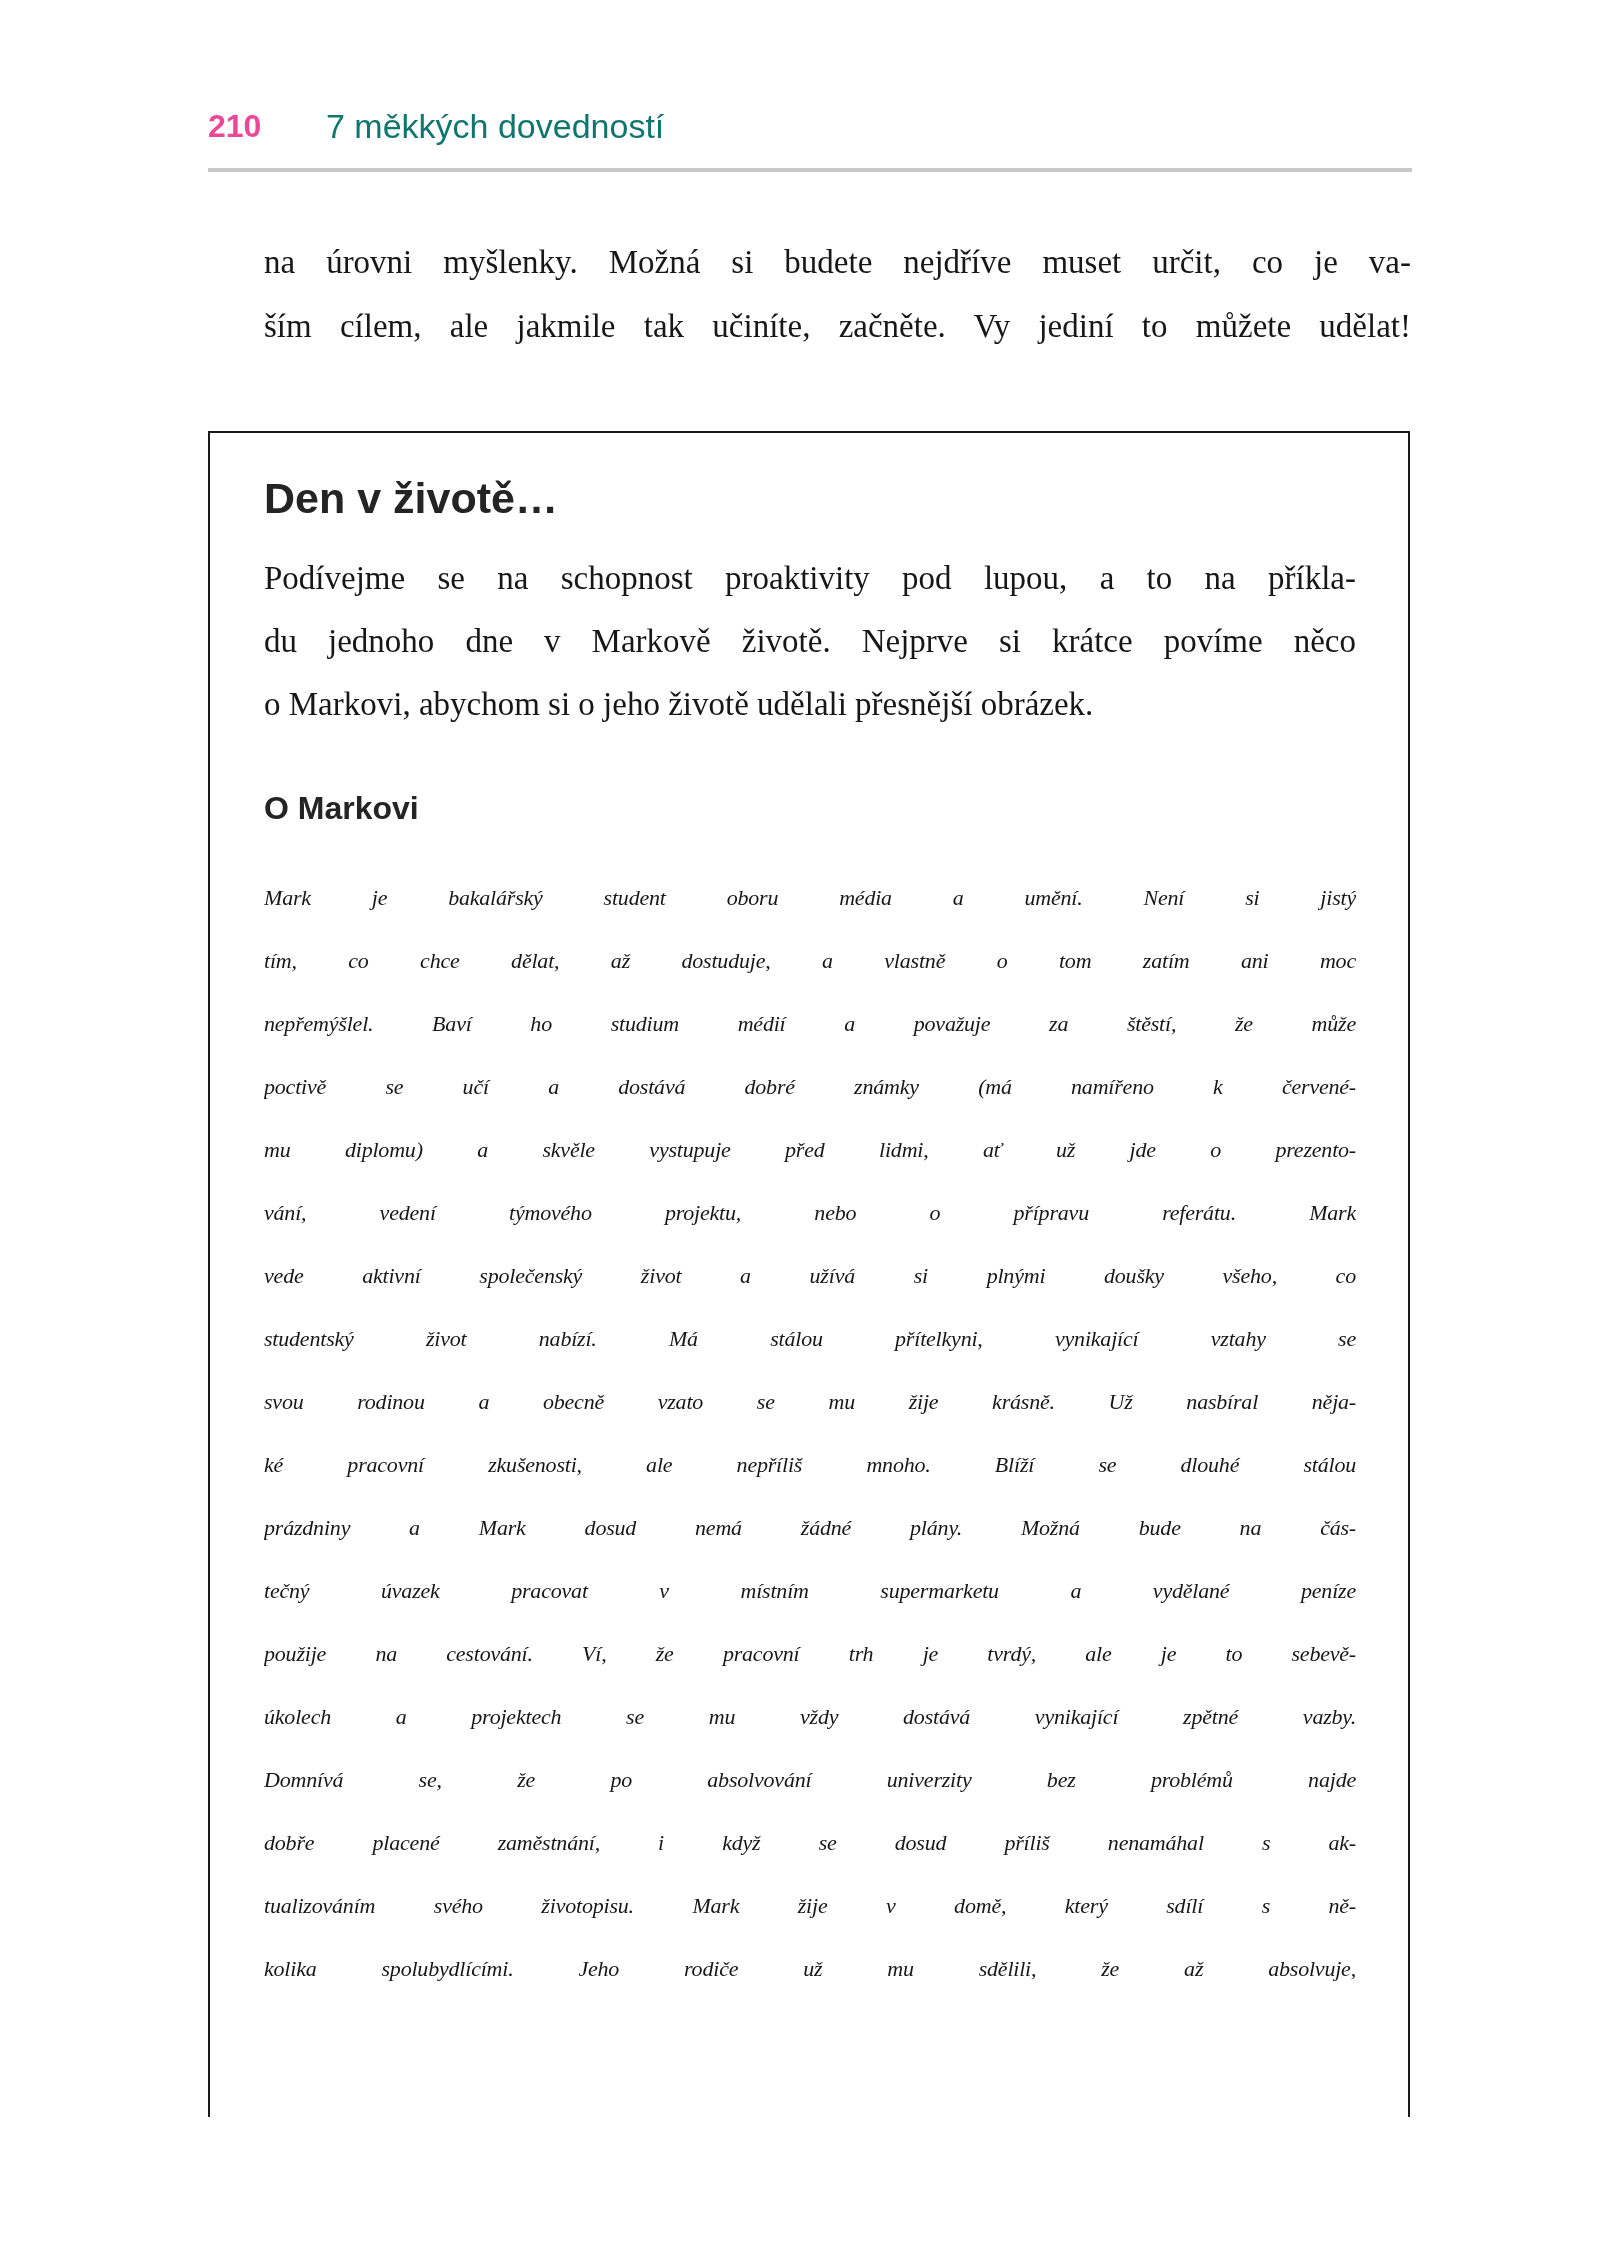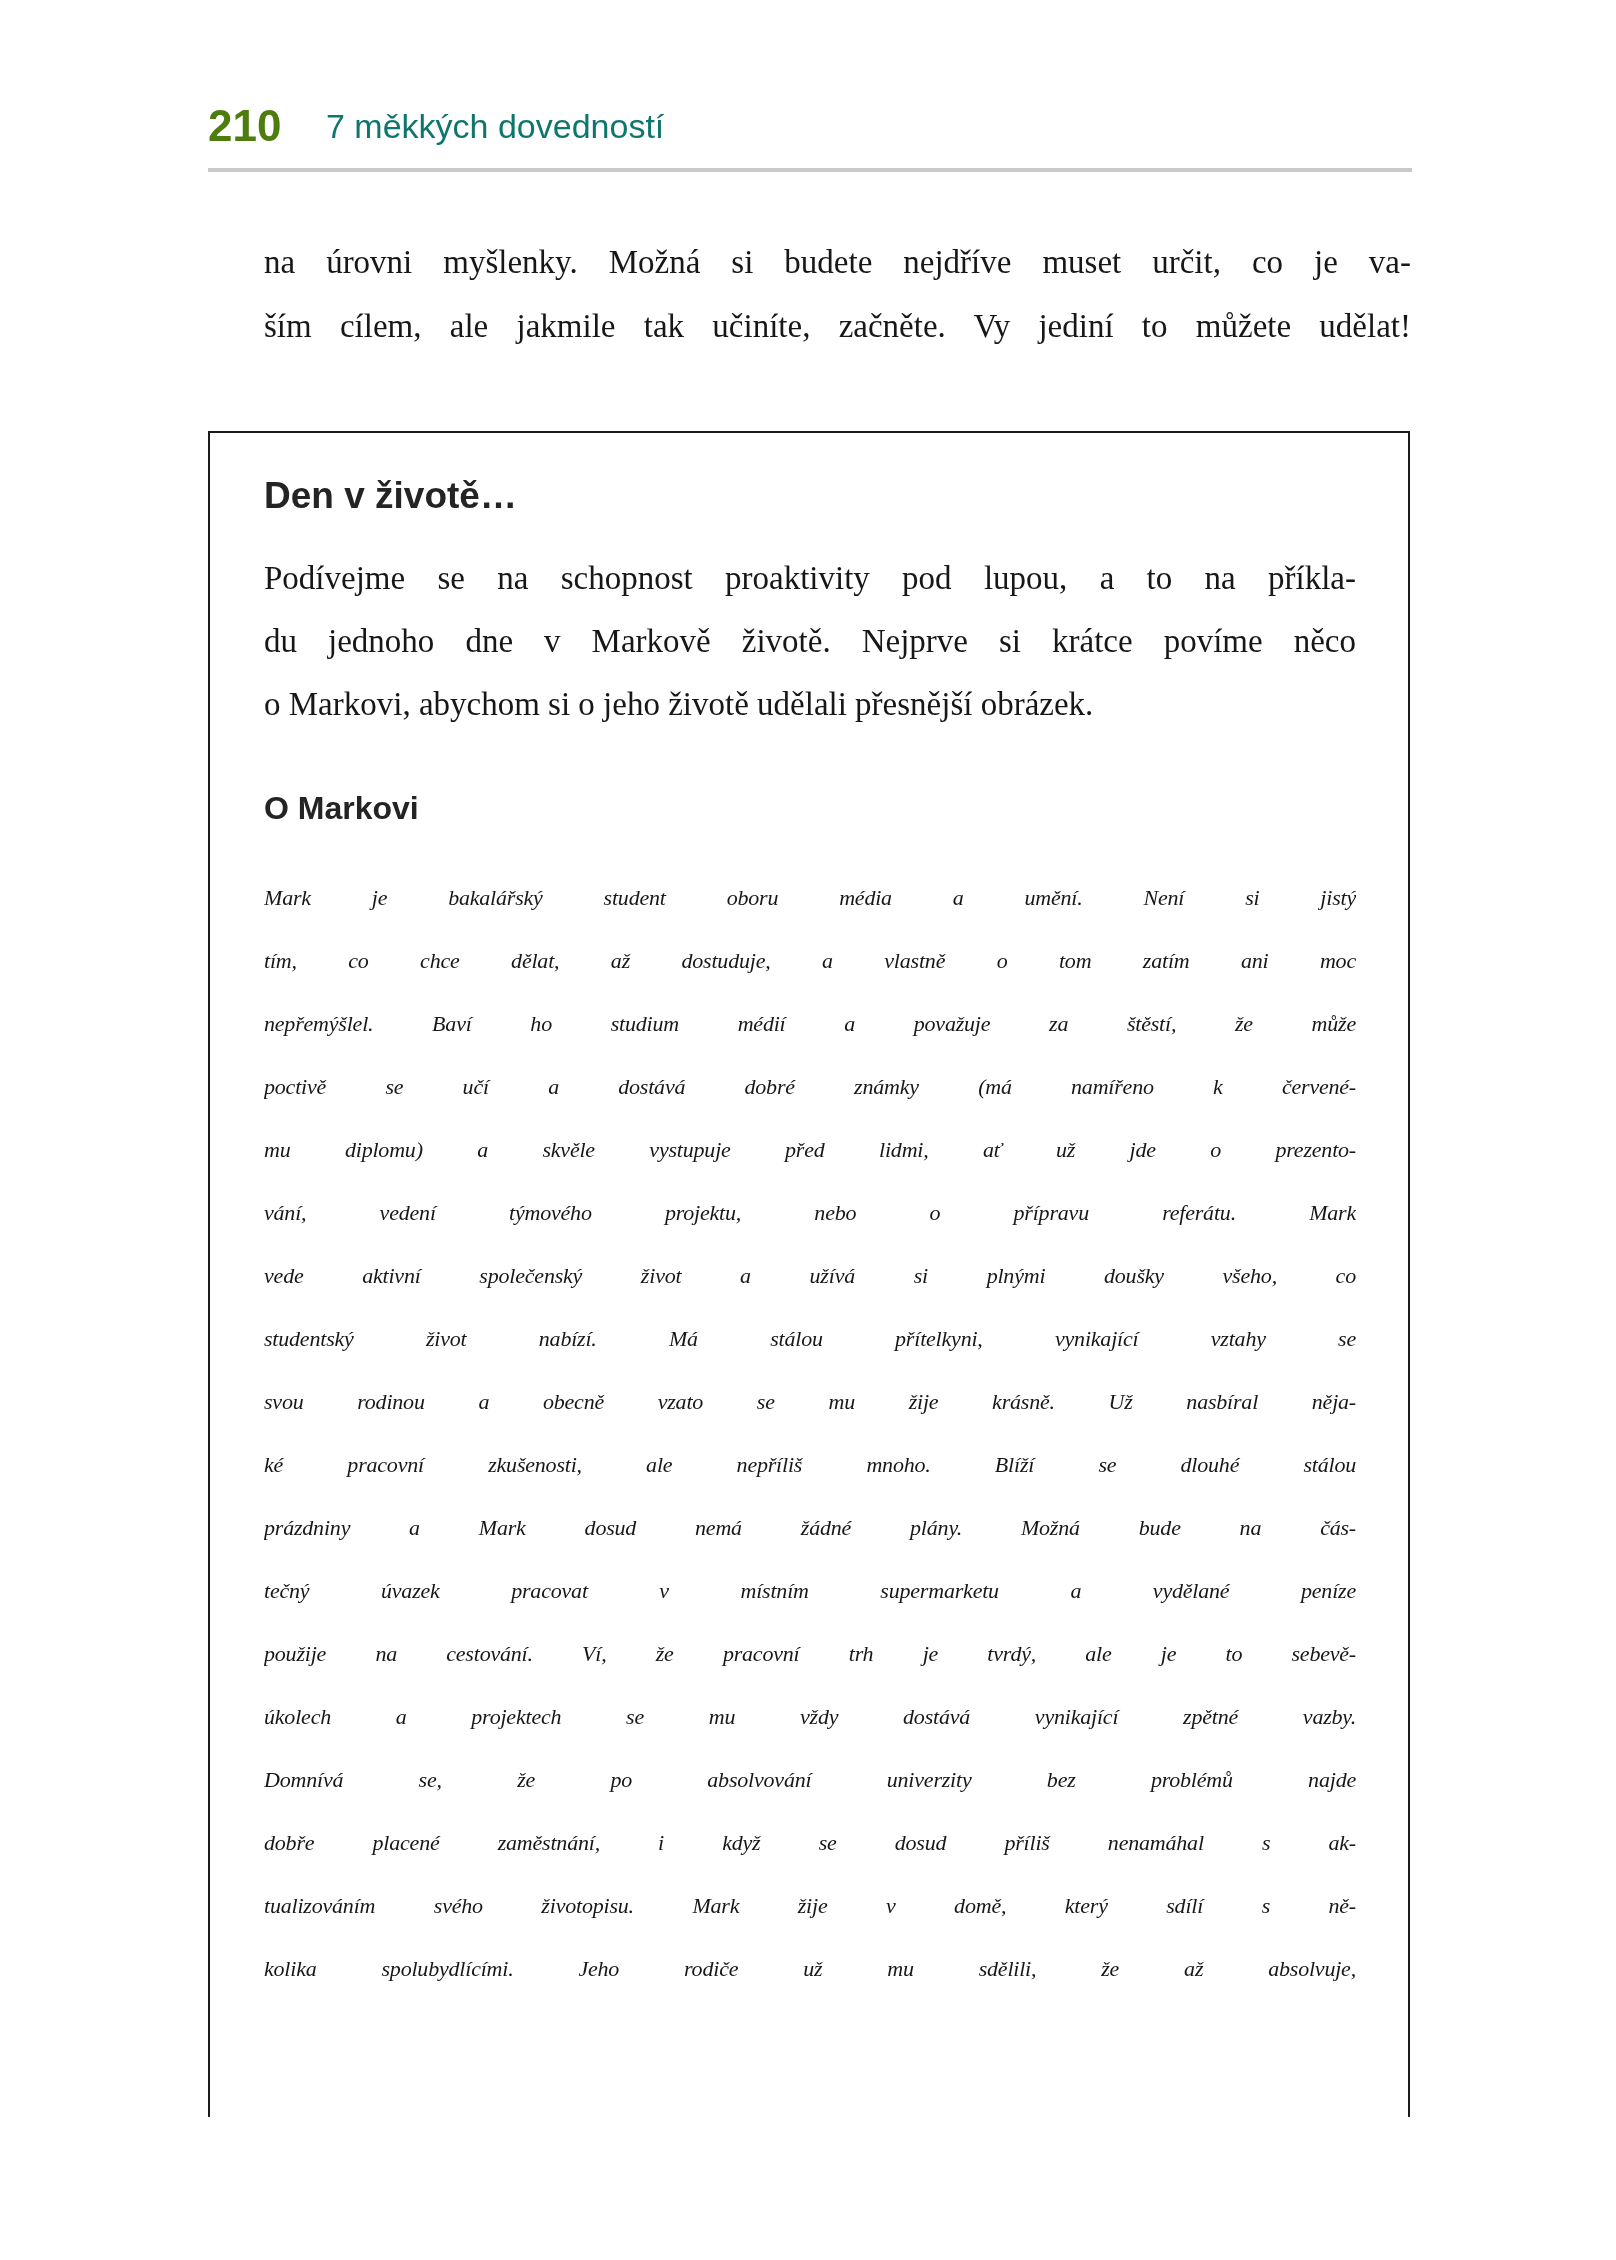--- a/index.html
+++ b/index.html
@@ -16,21 +16,21 @@
     overflow: hidden;
     font-family: "Liberation Serif", serif;
     color: #171717;
   }
 
   
   .running-head { position: absolute; top: 109px; left: 0; width: 100%; height: 37px; }
   .page-num {
     position: absolute; left: 208px; top: 0;
     font-family: "Liberation Sans", sans-serif;
-    font-size: 44px; font-weight: 700; line-height: 34px; color: #4d7c0f;
+    font-size: 32px; font-weight: 700; line-height: 34px; color: #ec4899;
   }
   .chapter {
     position: absolute; left: 326px; top: 0;
     font-family: "Liberation Sans", sans-serif;
     font-size: 34px; font-weight: 400; line-height: 34px; color: #0f766e;
   }
   .head-rule {
     position: absolute; left: 208px; top: 168px;
     width: 1204px; height: 3.7px; background: #c9c9c9;
   }
@@ -59,21 +59,21 @@
     box-sizing: border-box;
     border-top: 2.8px solid #1b1b1b;
     border-left: 2.8px solid #1b1b1b;
     border-right: 2.8px solid #1b1b1b;
     background: transparent;
   }
 
   .box-title {
     position: absolute; left: 264px; top: 477px; margin: 0;
     font-family: "Liberation Sans", sans-serif;
-    font-size: 37px; font-weight: 700; line-height: 1; color: #242424;
+    font-size: 43px; font-weight: 700; line-height: 1; color: #242424;
   }
 
   .box-intro {
     position: absolute; left: 264px; top: 547px; width: 1092px;
     font-size: 33px;
   }
 
   .box-subheading {
     position: absolute; left: 264px; top: 792px; margin: 0;
     font-family: "Liberation Sans", sans-serif;

